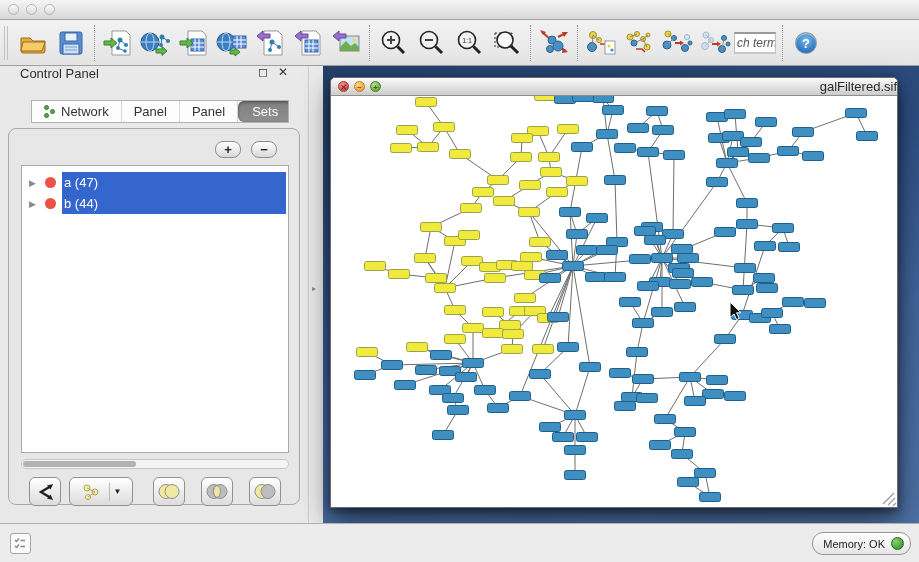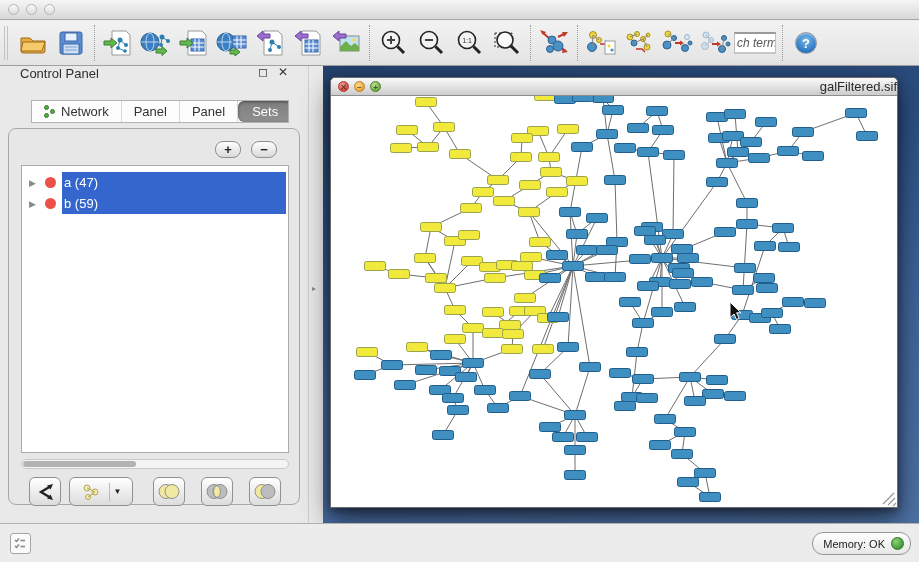--- a/index.html
+++ b/index.html
@@ -377,21 +377,21 @@
       <div class="set-row" style="margin-top:6px">
         <div class="sel"></div>
         <span class="set-expander">▶</span>
         <span class="set-dot"></span>
         <span class="set-label">a (47)</span>
       </div>
       <div class="set-row">
         <div class="sel"></div>
         <span class="set-expander">▶</span>
         <span class="set-dot"></span>
-        <span class="set-label">b (59)</span>
+        <span class="set-label">b (44)</span>
       </div>
     </div>
 
     <div class="hscroll">
       <div class="thumb"></div>
     </div>
 
     <div class="cp-buttons">
       <div class="cp-btn" style="left:20px; width:32px;">
         <svg width="20" height="18" viewBox="0 0 20 18">

